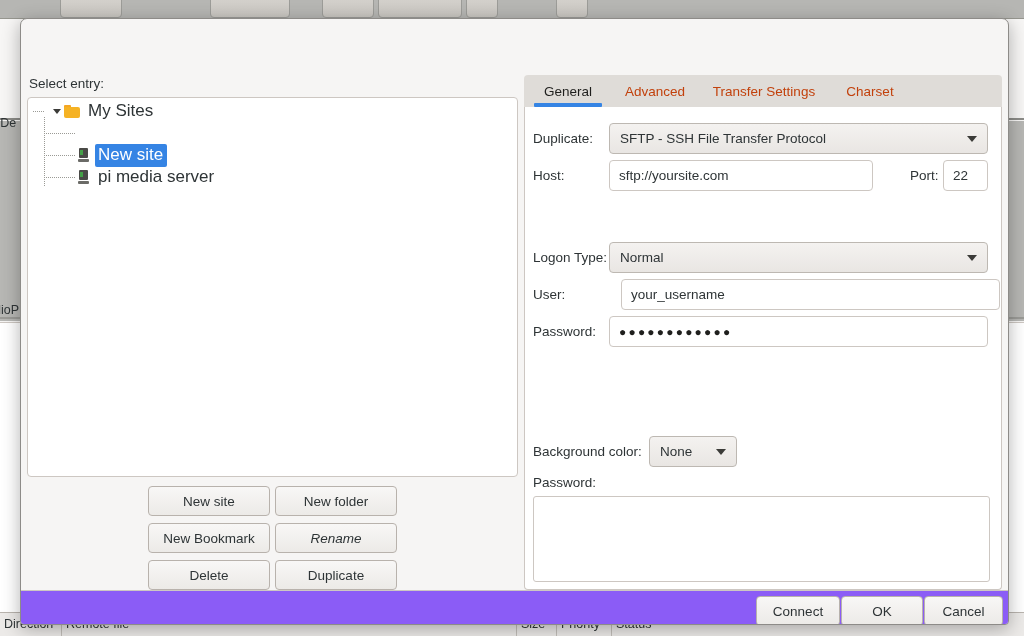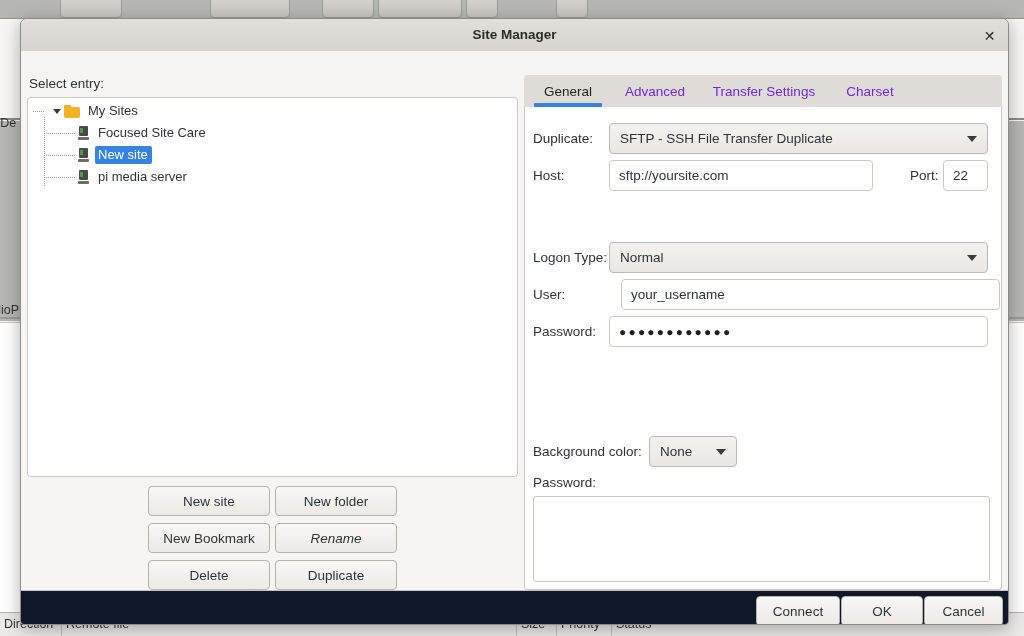--- a/index.html
+++ b/index.html
@@ -120,21 +120,21 @@
     border-radius: 4px;
     overflow: hidden;
   }
   .tree-row {
     position: absolute; left: 0; height: 22px;
     display: flex; align-items: center;
     white-space: nowrap;
     cursor: default;
   }
   .tree-label {
-    font-size: 13px; color: #2e3436;
+    font-size: 17px; color: #2e3436;
     padding: 1px 4px 2px 3px;
     border-radius: 2px;
   }
   .tree-row.selected .tree-label {
     background: #3584e4; color: #ffffff;
   }
   .expander {
     width: 14px; height: 22px;
     display: flex; align-items: center; justify-content: center;
   }
@@ -190,21 +190,21 @@
     width: 478px; height: 519px;
   }
   #tab-strip {
     position: absolute; left: 0; top: 0; width: 478px; height: 32px;
     background: #dfdcd8;
     border-radius: 4px 4px 0 0;
   }
   .tab {
     position: absolute; top: 0; height: 32px;
     display: flex; align-items: center; justify-content: center;
-    font-size: 13.5px; color: #6d28d9;
+    font-size: 13.5px; color: #c2410c;
     cursor: pointer;
     white-space: nowrap;
   }
   .tab.active { color: #1f1f1d; }
   .tab.active::after {
     content: ""; position: absolute; left: 2px; right: 2px; bottom: 0;
     height: 4px; background: #3584e4; border-radius: 1px;
   }
   #tab-panel {
     position: absolute; left: 0; top: 32px;
@@ -260,21 +260,21 @@
     border: 1px solid #cdc7c2;
     border-radius: 3px;
     background: #ffffff;
     cursor: text;
   }
 
   
   #footer {
     position: absolute; left: 0; top: 571px;
     width: 987px; height: 34px;
-    background: #0f172a;
+    background: #8b5cf6;
     border-top: 1px solid #cdc7c2;
   }
 </style>
 </head>
 <body>
 
 <div id="bg-window">
 
   <div id="bg-toolbar">
     <div class="bg-tool-btn" style="left:60px;width:60px;"></div>
@@ -312,24 +312,20 @@
     <div class="bg-col-head" style="left:521px;">Size</div>
     <div class="bg-col-div" style="left:556px;"></div>
     <div class="bg-col-head" style="left:561px;">Priority</div>
     <div class="bg-col-div" style="left:611px;"></div>
     <div class="bg-col-head" style="left:616px;">Status</div>
   </div>
 </div>
 
 <div id="dialog">
 
-  <div id="titlebar">
-    <div id="dialog-title">Site Manager</div>
-    <div id="close-btn">✕</div>
-  </div>
 
   <div id="dialog-body">
 
     <div id="select-entry-label">Select entry:</div>
 
     <div id="tree-box">
 
       <div class="tree-guide" style="left:16px; top:19px; height:69px;"></div>
       <div class="tree-guide-h" style="left:5px; top:13px; width:11px;"></div>
       <div class="tree-guide-h" style="left:16px; top:35px; width:31px;"></div>
@@ -342,28 +338,20 @@
               <polygon points="1,3 9,3 5,8" fill="#3b3b38"></polygon>
             </svg>
         </span>
         <span class="folder-icon">
           <span class="tab"></span>
             <span class="body"></span>
         </span>
         <span class="tree-label">My Sites</span>
       </div>
 
-      <div class="tree-row" style="top:24px; left:50px;">
-        <span class="server-icon">
-          <span class="tower"></span>
-            <span class="led"></span>
-            <span class="base"></span>
-        </span>
-        <span class="tree-label">Focused Site Care</span>
-      </div>
 
       <div class="tree-row selected" style="top:46px; left:50px;">
         <span class="server-icon">
           <span class="tower"></span>
             <span class="led"></span>
             <span class="base"></span>
         </span>
         <span class="tree-label">New site</span>
       </div>
 
@@ -390,21 +378,21 @@
         <div class="tab active" style="left:8px;  width:72px;">General</div>
         <div class="tab" style="left:92px; width:78px;">Advanced</div>
         <div class="tab" style="left:178px;width:124px;">Transfer Settings</div>
         <div class="tab" style="left:312px;width:68px;">Charset</div>
       </div>
 
       <div id="tab-panel">
 
         <div class="field-label" style="left:8px; top:24px;">Duplicate:</div>
         <div class="combo" style="left:84px; top:16px; width:379px;">
-          <span class="combo-text">SFTP - SSH File Transfer Duplicate</span>
+          <span class="combo-text">SFTP - SSH File Transfer Protocol</span>
           <span class="arrow"></span>
         </div>
 
         <div class="field-label" style="left:8px; top:61px;">Host:</div>
         <div class="text-input" style="left:84px; top:53px; width:264px;">sftp://yoursite.com</div>
         <div class="field-label" style="left:385px; top:61px;">Port:</div>
         <div class="text-input" style="left:418px; top:53px; width:45px;">22</div>
 
         <div class="field-label" style="left:8px; top:143px;">Logon Type:</div>
         <div class="combo" style="left:84px; top:135px; width:379px;">

